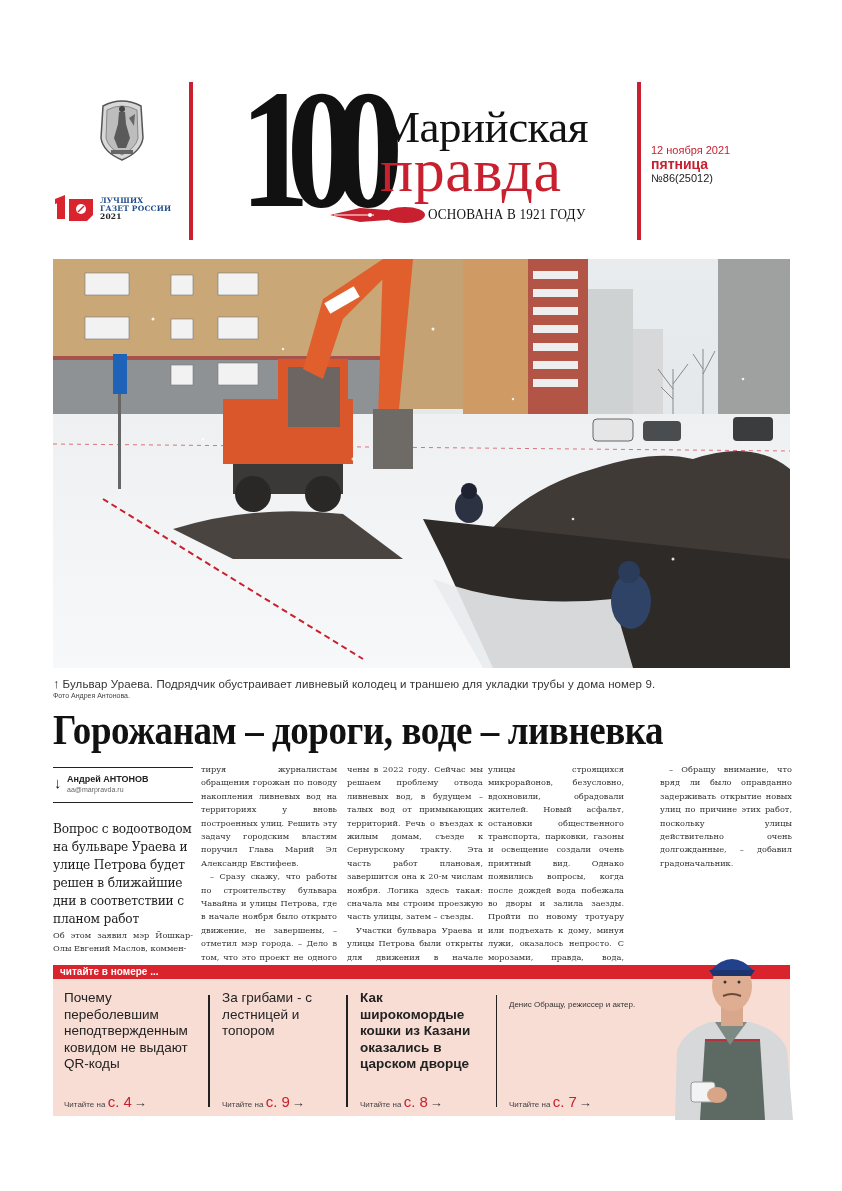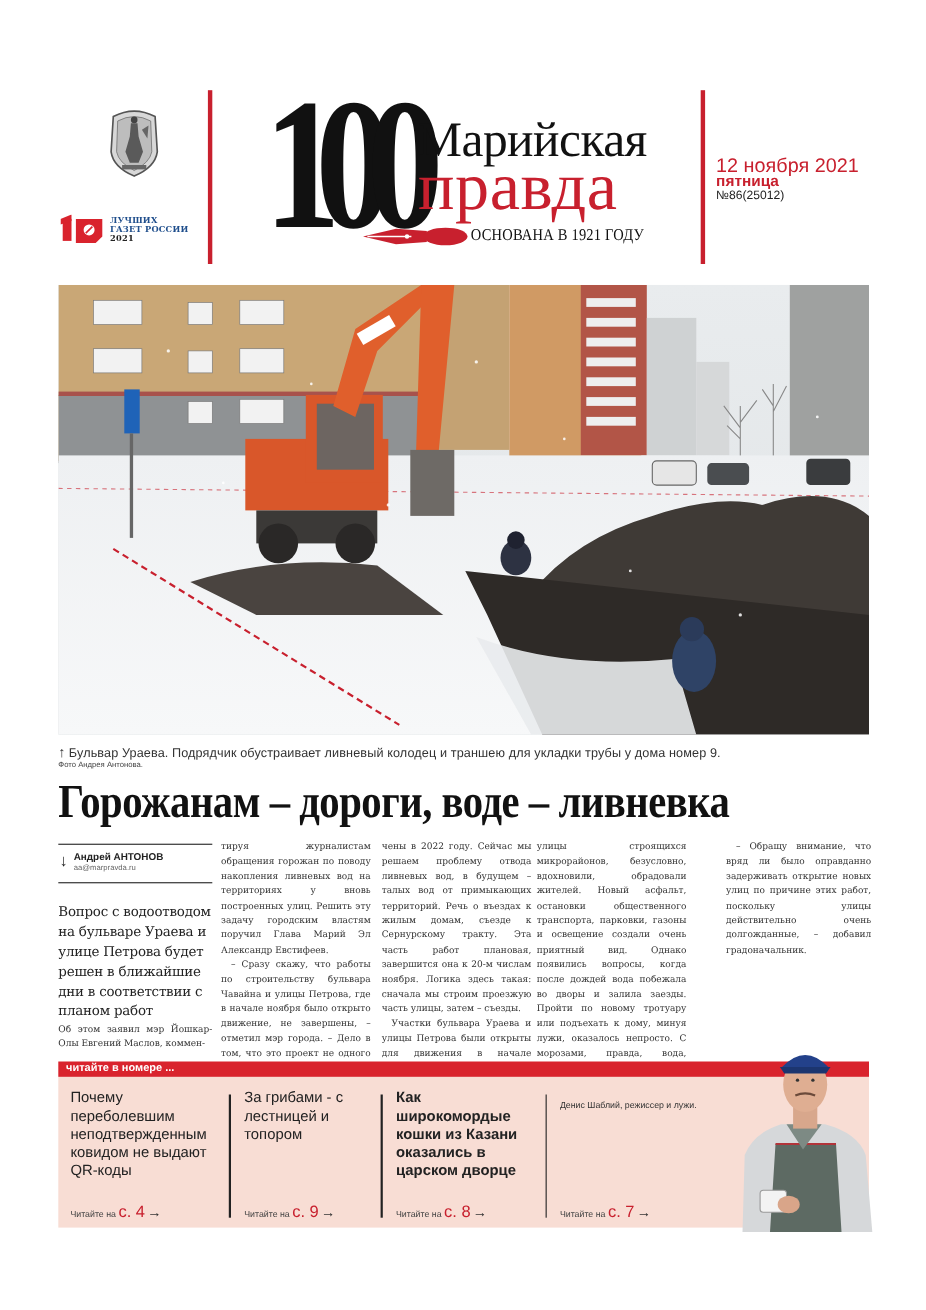--- a/index.html
+++ b/index.html
@@ -17,21 +17,21 @@
   .rule-left { left: 189px; top: 82px; height: 158px; }
   .rule-right { left: 637px; top: 82px; height: 158px; }
 
   .big100 { position: absolute; left: 240px; top: 74px; font-family: "Liberation Serif", serif; font-size: 170px; line-height: 150px; letter-spacing: -28px; color: #111; font-weight: bold; transform: scaleX(0.82); transform-origin: left top; }
   .title-line1 { position: absolute; left: 380px; top: 103px; font-family: "Liberation Serif", serif; font-size: 45px; line-height: 48px; color: #111; letter-spacing: -0.5px; }
   .title-line2 { position: absolute; left: 380px; top: 140px; font-family: "Liberation Serif", serif; font-size: 62px; line-height: 60px; color: #c8202e; letter-spacing: 0.5px; }
   .founded { position: absolute; left: 428px; top: 206px; font-family: "Liberation Serif", serif; font-size: 15px; color: #111; letter-spacing: 0.2px; transform: scaleX(0.88); transform-origin: left top; }
   .pen { position: absolute; left: 330px; top: 204px; width: 96px; height: 22px; }
 
   .dateblock { position: absolute; left: 651px; top: 143px; font-family: "Liberation Sans", sans-serif; }
-  .date-main { font-size: 18px; color: #c8202e; font-weight: normal; line-height: 15px; }
+  .date-main { font-size: 11px; color: #c8202e; font-weight: normal; line-height: 15px; }
   .date-day { font-size: 14px; color: #c8202e; font-weight: bold; line-height: 13px; }
   .date-issue { font-size: 11px; color: #222; line-height: 15px; }
 
   
   .photo { position: absolute; left: 53px; top: 259px; width: 737px; height: 409px; overflow: hidden; background: #eef0f1; }
   .photo svg { display: block; }
 
   .caption { position: absolute; left: 53px; top: 676px; font-size: 11.5px; color: #333; letter-spacing: 0.1px; }
   .caption-arrow { font-size: 13px; margin-right: 3px; }
   .photo-credit { position: absolute; left: 53px; top: 692px; font-size: 7px; color: #444; }
@@ -281,21 +281,21 @@
 <div class="teaser" style="left:360px; width:128px;font-weight:bold;">
   <div class="teaser-title">Как широкомордые кошки из Казани оказались в царском дворце</div>
 </div>
 <div class="teaser-link" style="left:360px; top:1093px;">
   <span>Читайте на</span>
   <span class="pg">с. 8</span><span class="arrow">→</span>
 </div>
 <div class="teaser-divider" style="left:496px; width:1px;"></div>
 
 <div class="teaser" style="left:509px; width:160px;">
-  <div class="teaser-attrib">Денис Шаблий, режиссер и лужи.</div>
+  <div class="teaser-attrib">Денис Обращу, режиссер и актер.</div>
 </div>
 <div class="teaser-link" style="left:509px; top:1093px;">
   <span>Читайте на</span>
   <span class="pg">с. 7</span><span class="arrow">→</span>
 </div>
 
 <div class="person">
   <svg width="150" height="180" viewBox="0 0 150 180">
 
     <path d="M20 180 L22 110 Q30 90 55 82 L95 82 Q125 90 132 110 L138 180 Z" fill="#d6d8da"></path>

